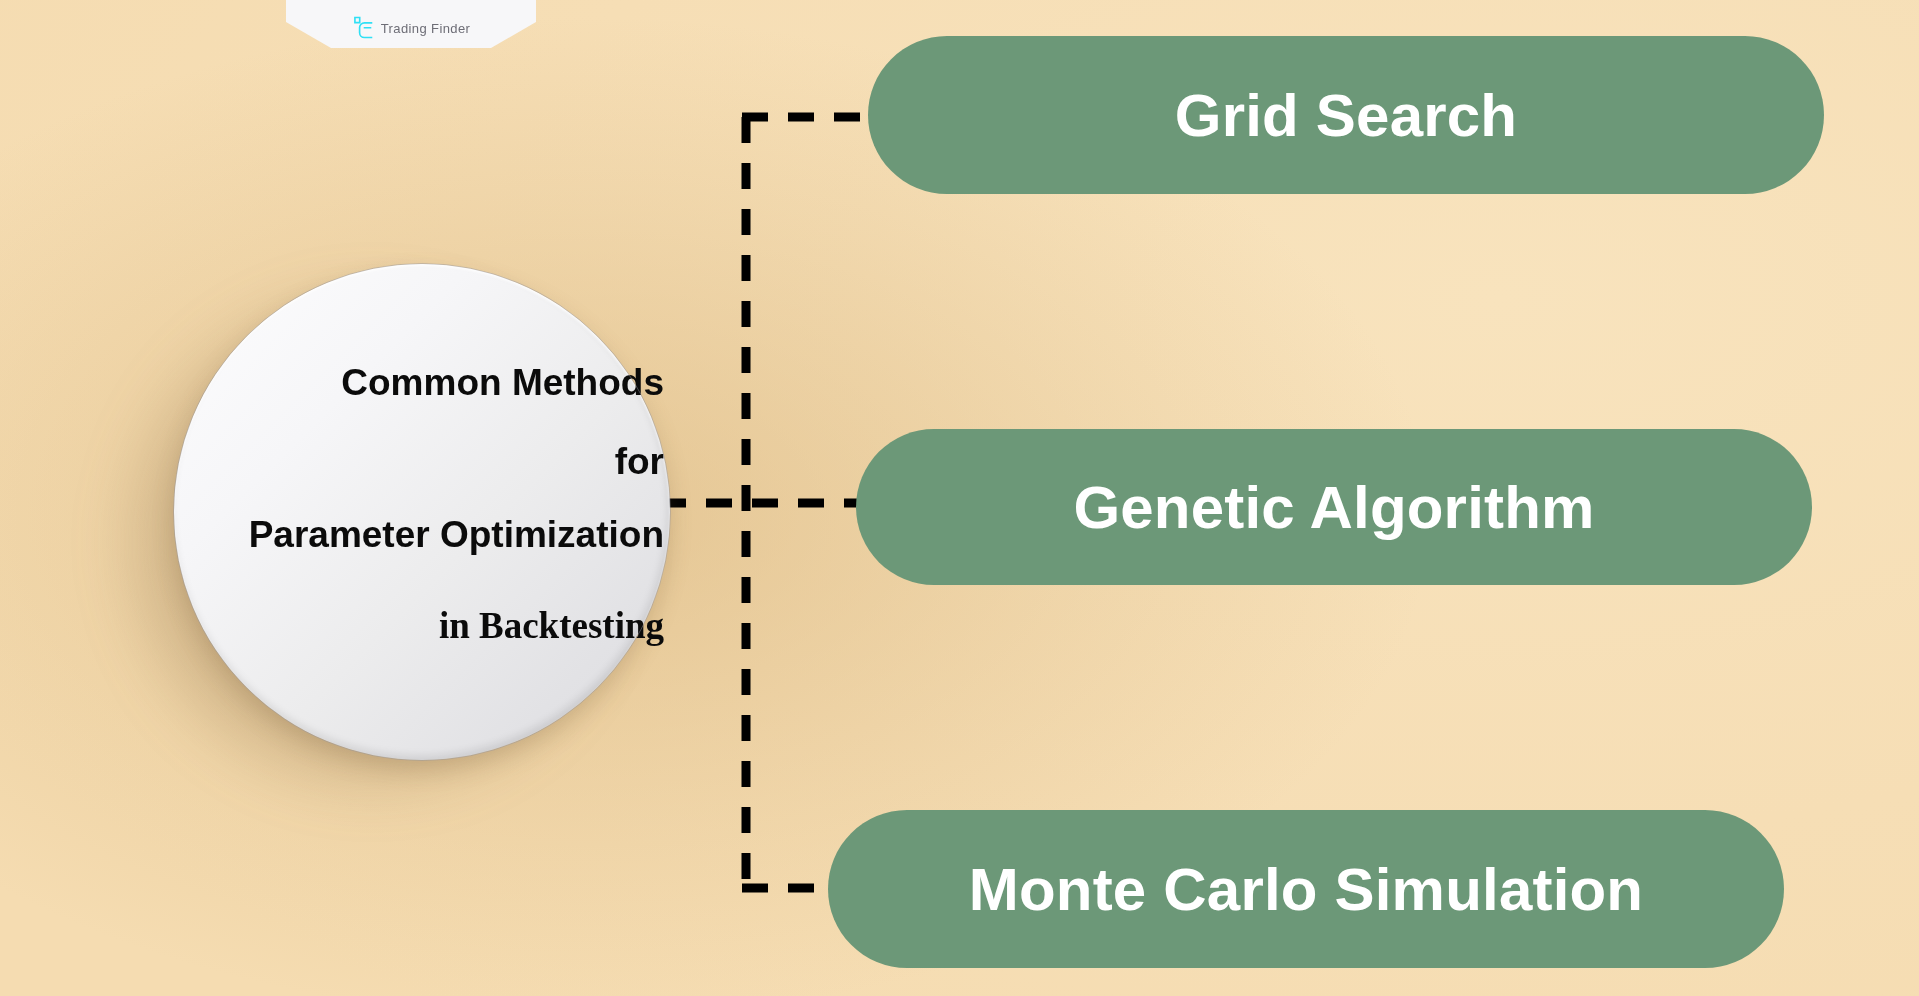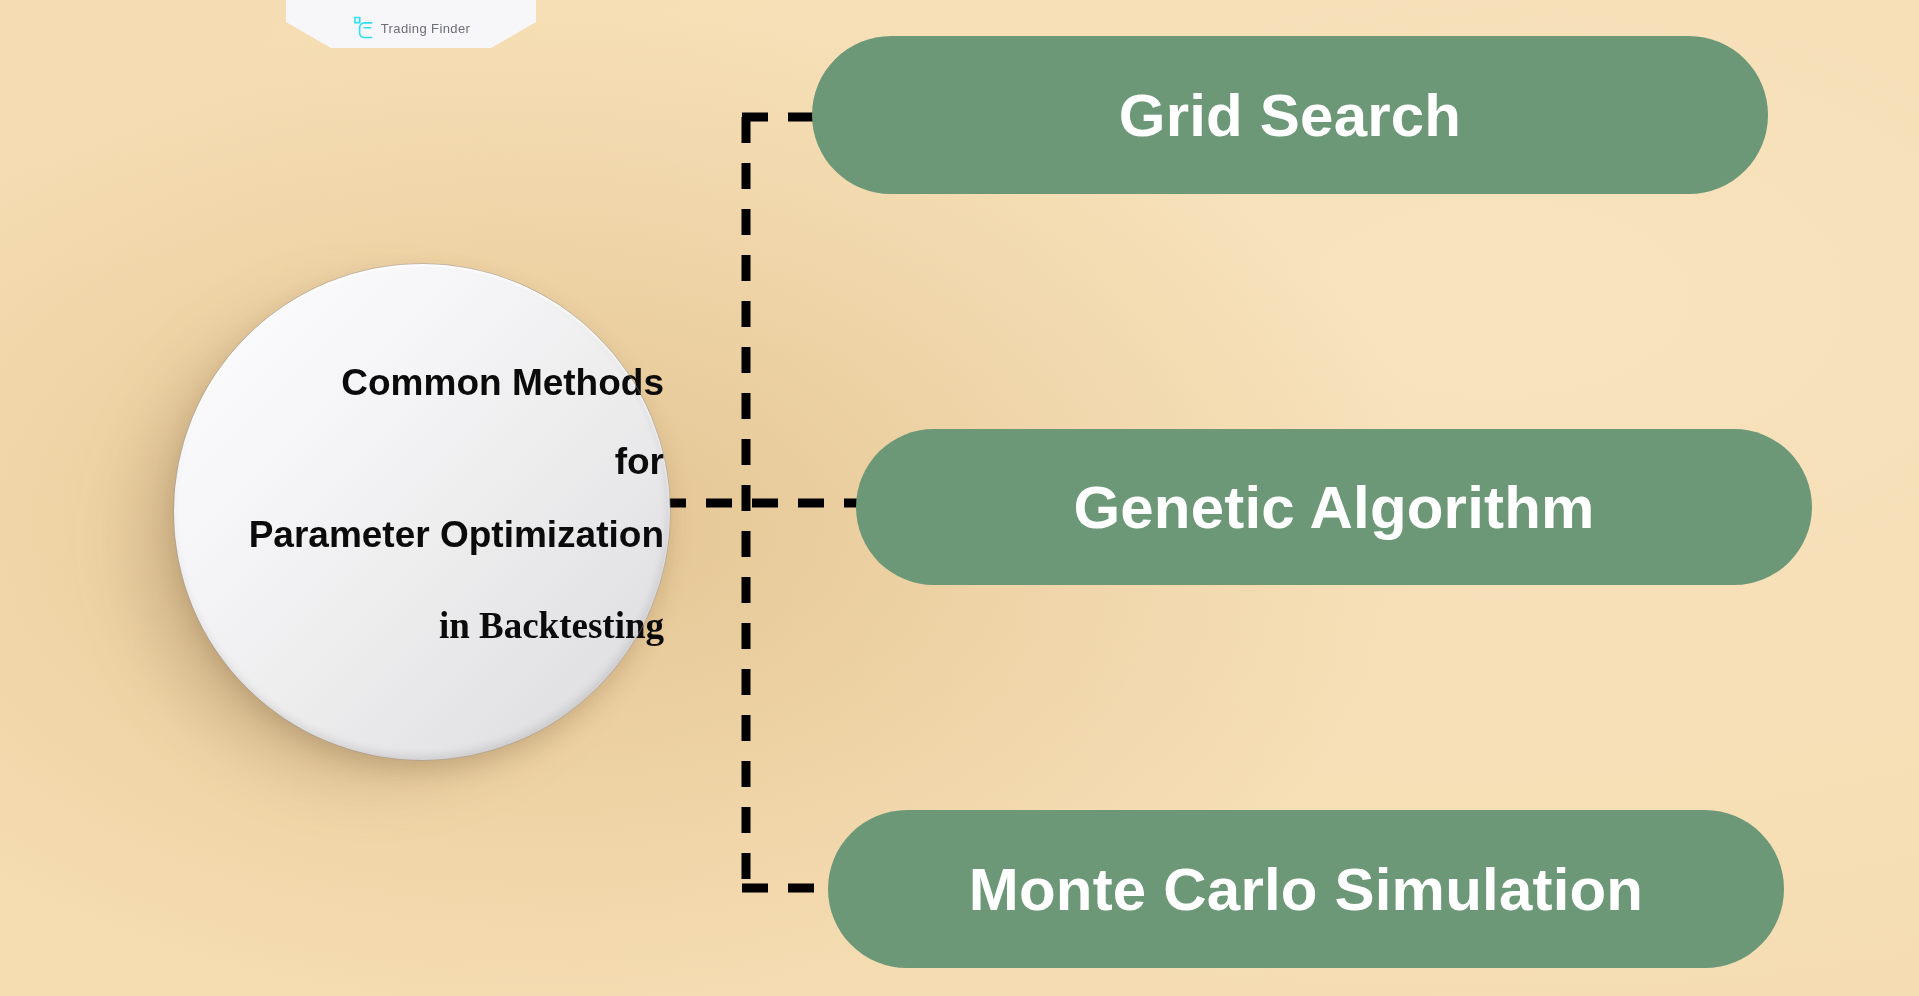--- a/index.html
+++ b/index.html
@@ -118,21 +118,21 @@
     align-items: center;
     justify-content: center;
     border-radius: 999px;
     color: #ffffff;
     font-weight: bold;
     white-space: nowrap;
     box-sizing: border-box;
     padding: 0 28px;
     letter-spacing: 0.2px;
   }
-  .pill-1 { left: 812px; top: 36px;  width: 956px; height: 158px; font-size: 60px; }
+  .pill-1 { left: 868px; top: 36px;  width: 956px; height: 158px; font-size: 60px; }
   .pill-2 { left: 856px; top: 423px; width: 956px; height: 156px; font-size: 60px; }
   .pill-3 { left: 828px; top: 810px; width: 956px; height: 158px; font-size: 60px; }
 </style>
 </head>
 <body>
 
 <div id="stage">
 
   <div class="watermark">
     <div class="wm-inner">

